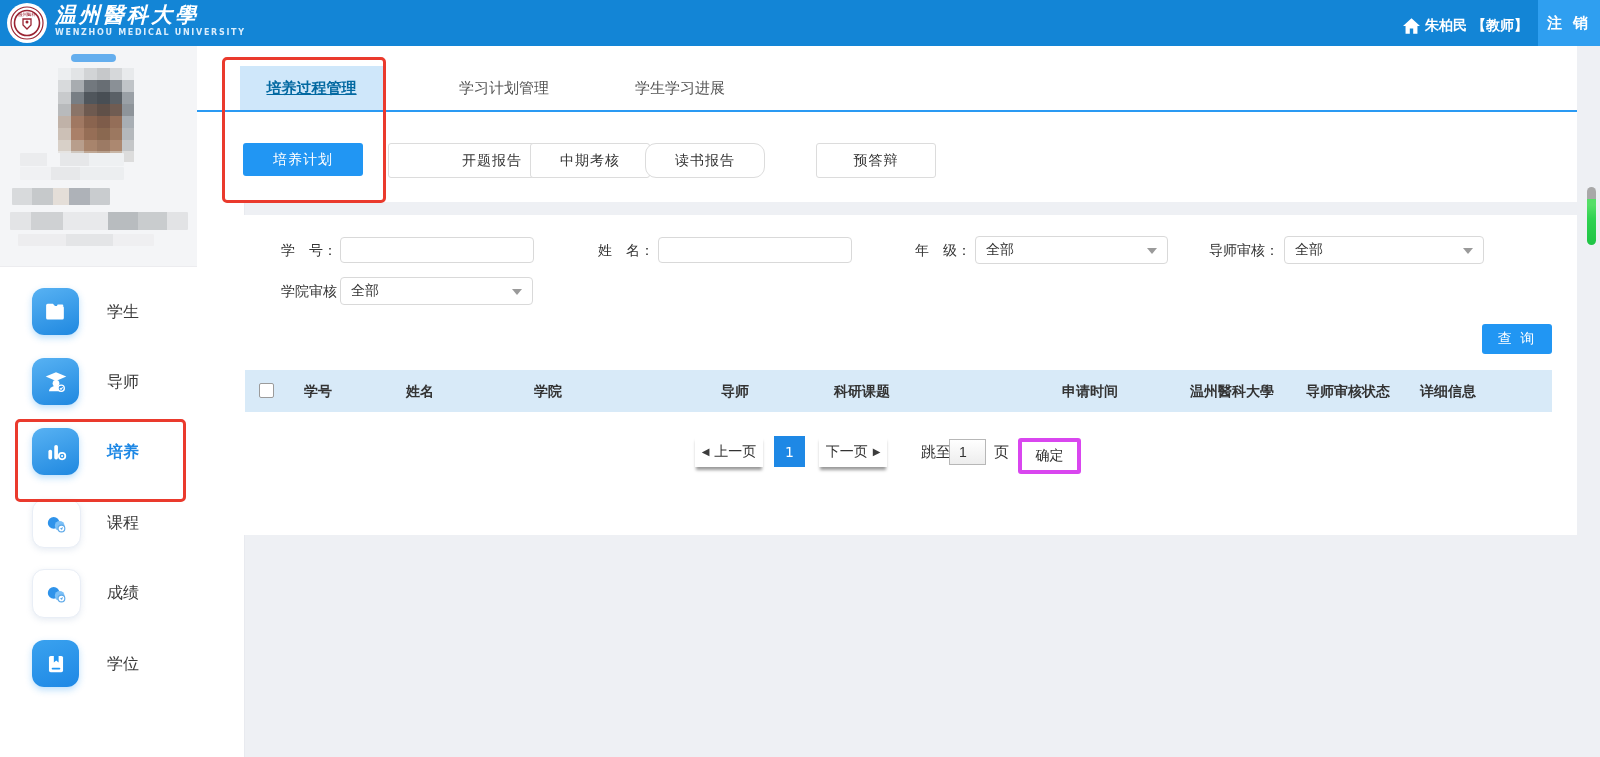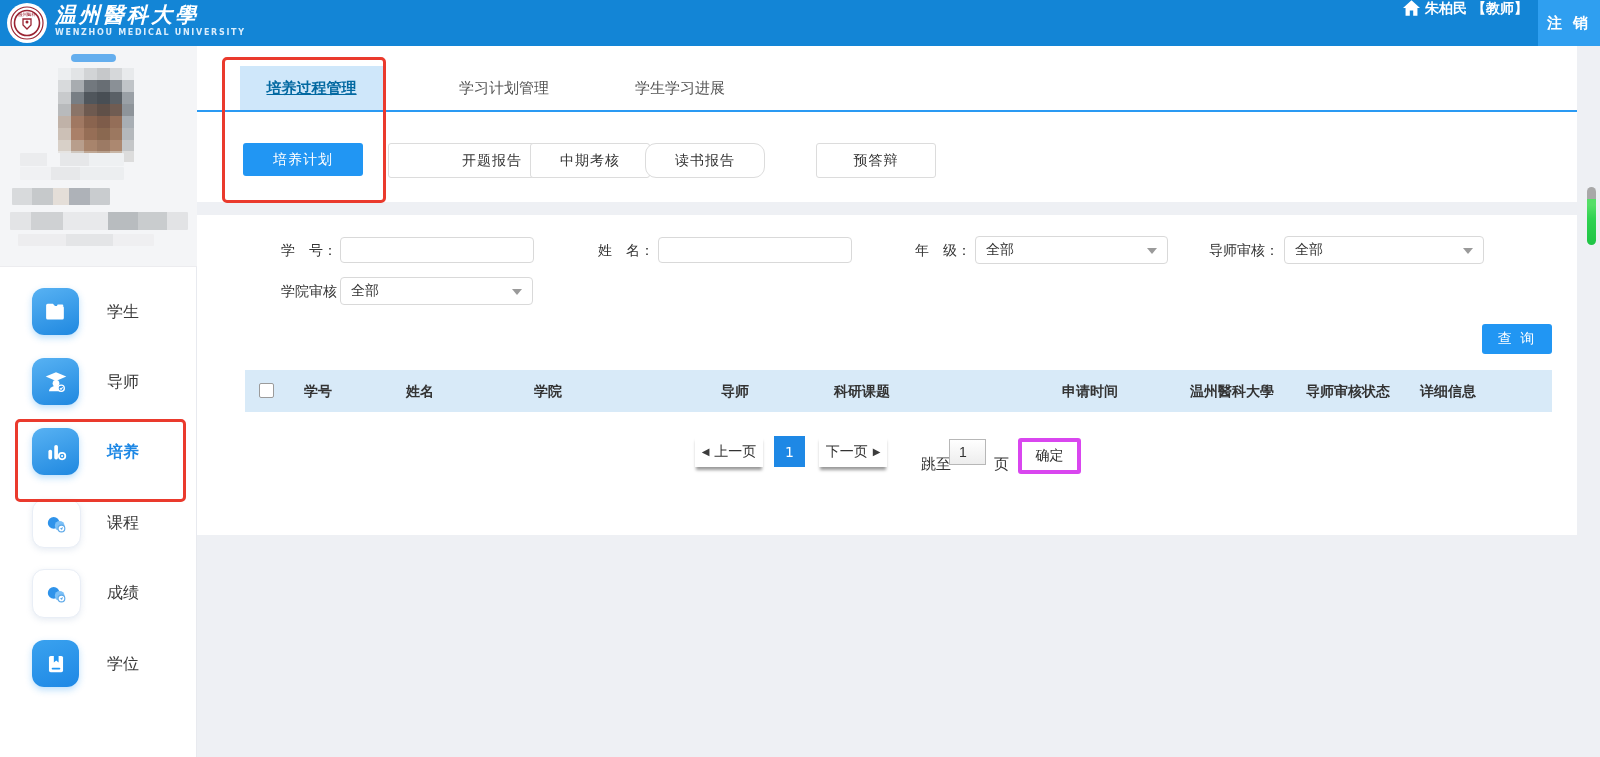--- a/index.html
+++ b/index.html
@@ -7,29 +7,29 @@
        font-family:"DejaVu Sans","Liberation Sans",sans-serif;-webkit-font-smoothing:antialiased;}
 
   
   .topbar{position:absolute;left:0;top:0;width:1600px;height:46px;background:#1385d6;}
   .logo-circle{position:absolute;left:7px;top:3px;width:40px;height:40px;border-radius:50%;
        background:#fff;display:flex;align-items:center;justify-content:center;}
   .uni-names{position:absolute;left:55px;top:4px;color:#fff;line-height:1;}
   .uni-cn{font-family:"DejaVu Serif","Liberation Serif",serif;font-style:italic;font-weight:bold;
        font-size:21px;letter-spacing:3px;}
   .uni-en{font-size:8px;letter-spacing:1.7px;color:#d9edfc;margin-top:4px;font-weight:bold;}
-  .header-right{position:absolute;right:72px;top:0;height:52px;display:flex;align-items:flex-start;
+  .header-right{position:absolute;right:72px;top:0;height:52px;display:flex;align-items:center;
        gap:5px;color:#fff;font-size:14px;font-weight:bold;}
   .logout-btn{position:absolute;right:0;top:0;width:62px;height:46px;background:#2f9ff0;color:#fff;
        display:flex;align-items:center;justify-content:center;font-size:15px;font-weight:bold;
        letter-spacing:3px;cursor:pointer;}
 
   
   .sidebar{position:absolute;left:0;top:46px;width:197px;height:711px;background:#fff;
-       box-shadow:inset -1px 0 0 #e8eaef;}
+       box-shadow:inset -1px 0 0 #e8eaef;padding-left:48px;}
   .profile{position:absolute;left:0;top:0;width:197px;height:220px;background:#f4f5f7;
        border-bottom:1px solid #ececef;}
   .blue-blob{position:absolute;left:71px;top:8px;width:45px;height:8px;border-radius:4px;background:#64aeee;}
   .avatar-mosaic{position:absolute;left:58px;top:22px;}
   .blur-line{position:absolute;border-radius:1px;}
   .bl1{left:20px;top:107px;width:104px;height:13px;
        background:linear-gradient(90deg,#ebecee 0 26%,#f4f5f7 26% 38%,#e6e7e9 38% 66%,#eef0f2 66%);}
   .bl2{left:20px;top:121px;width:104px;height:13px;
        background:linear-gradient(90deg,#f0f1f3 0 30%,#e7e8ea 30% 58%,#eceef0 58%);}
   .bl3{left:12px;top:142px;width:98px;height:17px;
@@ -93,21 +93,21 @@
        background:#fff;border:1px solid #9b9b9b;border-radius:2px;cursor:pointer;margin:0;}
 
   .pg-btn{position:absolute;top:221px;height:31px;background:#fff;display:flex;align-items:center;
        justify-content:center;gap:5px;font-size:14px;color:#333;cursor:pointer;
        box-shadow:0 4px 3px -1px rgba(0,0,0,.40);}
   .pg-prev{left:498px;width:68px;}
   .pg-next{left:622px;width:68px;}
   .pg-tri{font-size:10px;color:#3c3c3c;}
   .pg-cur{position:absolute;left:577px;top:221px;width:31px;height:31px;background:#1e88e5;color:#fff;
        display:flex;align-items:center;justify-content:center;font-size:14px;cursor:default;}
-  .pg-text{position:absolute;top:228px;font-size:15px;color:#333;margin-top:12px;}
+  .pg-text{position:absolute;top:228px;font-size:15px;color:#333;}
   .pg-jump-label{left:724px;}
   .pg-unit{left:797px;}
   .pg-input{position:absolute;left:752px;top:224px;width:37px;height:26px;border:1px solid #b7b7b7;
        background:linear-gradient(#ffffff,#ededed);font-size:14px;color:#333;padding:0 0 0 9px;
        outline:none;box-sizing:border-box;}
   .pg-confirm{position:absolute;left:821px;top:223px;width:55px;height:28px;background:#fff;
        border:4px solid #d946ef;border-radius:3px;display:flex;align-items:center;justify-content:center;
        font-size:14px;color:#333;cursor:pointer;}
 
   

